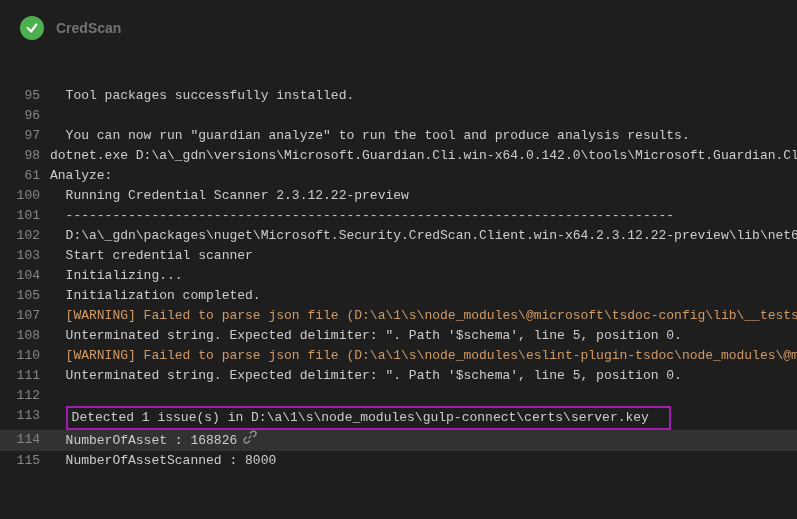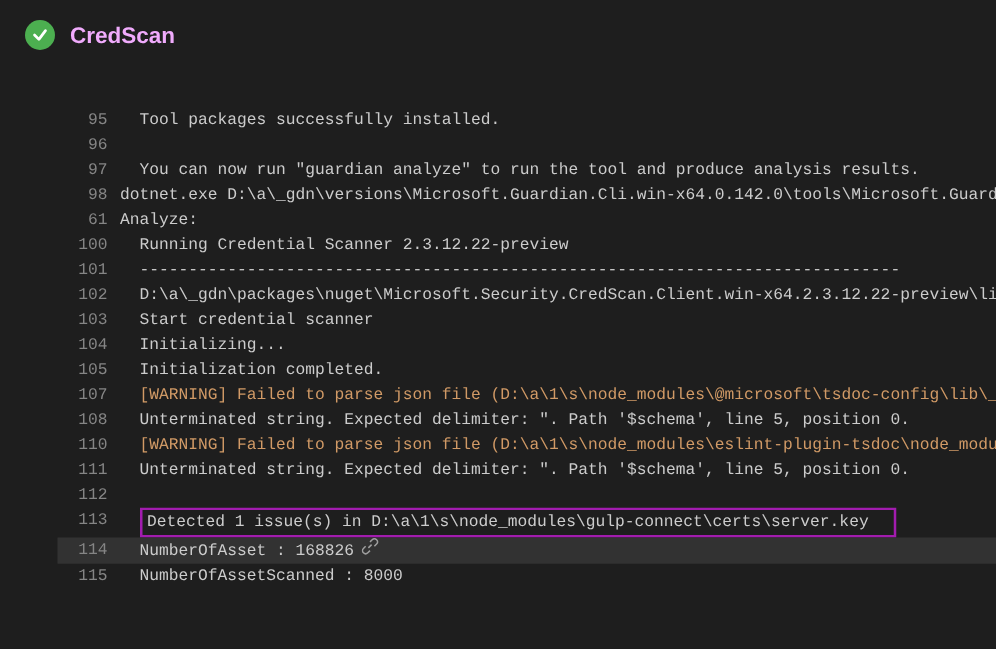--- a/index.html
+++ b/index.html
@@ -30,30 +30,29 @@
       display: flex;
       align-items: center;
       justify-content: center;
       flex-shrink: 0;
     }
     .check-icon svg {
       width: 14px;
       height: 14px;
     }
     .title {
-      font-size: 18px;
+      font-size: 14px;
       font-weight: 600;
-      color: #f0abfc;
+      color: #737373;
     }
     .log-container {
       font-family: 'Consolas', 'Courier New', monospace;
       font-size: 13px;
       line-height: 20px;
       padding-top: 30px;
-      margin-left: 46px;
     }
     .log-line {
       display: flex;
       white-space: pre;
     }
     .log-line.current {
       background: #323232;
     }
     .line-number {
       width: 50px;

